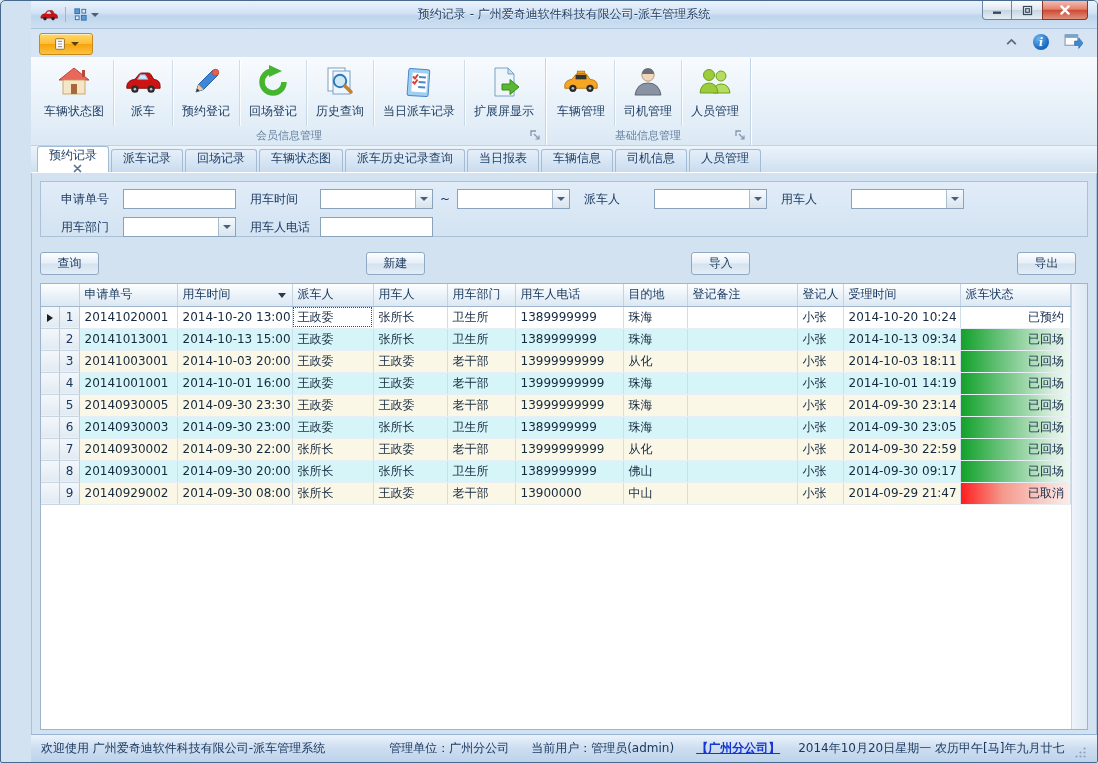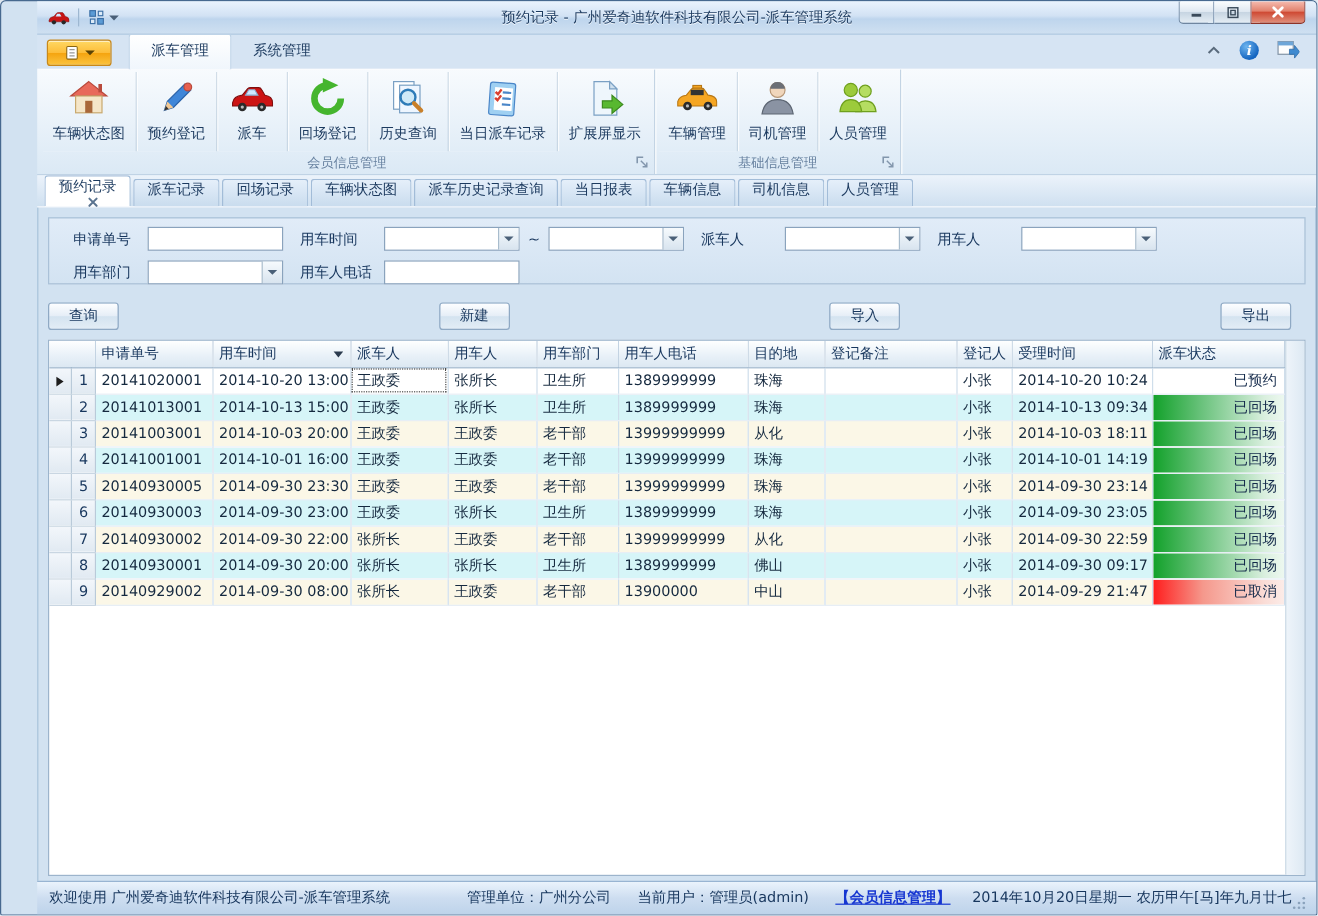--- a/index.html
+++ b/index.html
@@ -173,24 +173,20 @@
   <div class="tabrow">
     <div class="appbtn">
       <svg width="14" height="14" viewBox="0 0 16 16">
           <rect x="3" y="2" width="10" height="12" rx="1" fill="#fff" stroke="#8a6510"></rect>
           <line x1="5.5" y1="5" x2="10.5" y2="5" stroke="#999" stroke-width="1.2"></line>
           <line x1="5.5" y1="8" x2="10.5" y2="8" stroke="#999" stroke-width="1.2"></line>
           <line x1="5.5" y1="11" x2="10.5" y2="11" stroke="#999" stroke-width="1.2"></line>
         </svg>
       <span class="caret" style="border-top-color:#5a4205;"></span>
     </div>
-    <div class="rtabs" id="ribbon-tabs">
-        <div class="rtab active">派车管理</div>
-        <div class="rtab">系统管理</div>
-      </div>
     <div class="tabrow-right">
       <span>
         <svg width="13" height="9" viewBox="0 0 12 8">
             <path d="M2 6.5 L6 2.5 L10 6.5" fill="none" stroke="#5a6b7c" stroke-width="1.6"></path>
           </svg>
       </span>
       <span class="info-i">i</span>
       <span>
         <svg width="19" height="17" viewBox="0 0 18 16">
             <rect x="1" y="2.5" width="12" height="10" fill="#fdfdfd" stroke="#8899aa"></rect>
@@ -210,41 +206,41 @@
                 <polygon points="17,3 32,15 2,15" fill="#e8695a" stroke="#b84a3c"></polygon>
                 <rect x="25" y="5" width="3" height="7" fill="#b84a3c"></rect>
                 <rect x="6" y="15" width="22" height="14" fill="#f5e6c8" stroke="#c9a96e"></rect>
                 <rect x="14" y="19" width="6" height="10" fill="#a9683a"></rect>
               </svg>
             </span>
             <span class="rlbl">车辆状态图</span>
           </div>
           <div class="rbtn">
             <span class="ricon">
-              <svg viewBox="0 0 34 34">
-                <polygon points="7,27 9.5,19.5 24,5 29,10 14.5,24.5" fill="#3f86d8" stroke="#2a62a8"></polygon>
-                <circle cx="26.5" cy="7.5" r="3.2" fill="#e8604f" stroke="#b84a3c"></circle>
-                <polygon points="7,27 9.5,19.5 14.5,24.5" fill="#f2c894"></polygon>
-                <polygon points="7,27 8.2,23.4 10.6,25.8" fill="#333"></polygon>
-              </svg>
-            </span>
-            <span class="rlbl">预约登记</span>
-          </div>
-          <div class="rbtn">
-            <span class="ricon">
               <svg viewBox="0 0 40 26">
                 <path d="M2 17 q1 -6 9 -7 l5 -6 q1 -1 3 -1 h7 q2 0 3 2 l3 5 q7 1 7 7 v3 h-37z" fill="#cc1414" stroke="#7e0e0e"></path>
                 <path d="M17 5 h5.5 l3 5 h-11.5z" fill="#cfe8ff" stroke="#88aacc"></path>
                 <circle cx="11" cy="21" r="4" fill="#2a2a2a"></circle>
                 <circle cx="29" cy="21" r="4" fill="#2a2a2a"></circle>
                 <circle cx="11" cy="21" r="1.5" fill="#bbb"></circle>
                 <circle cx="29" cy="21" r="1.5" fill="#bbb"></circle>
               </svg>
             </span>
             <span class="rlbl">派车</span>
+          </div>
+          <div class="rbtn">
+            <span class="ricon">
+              <svg viewBox="0 0 34 34">
+                <polygon points="7,27 9.5,19.5 24,5 29,10 14.5,24.5" fill="#3f86d8" stroke="#2a62a8"></polygon>
+                <circle cx="26.5" cy="7.5" r="3.2" fill="#e8604f" stroke="#b84a3c"></circle>
+                <polygon points="7,27 9.5,19.5 14.5,24.5" fill="#f2c894"></polygon>
+                <polygon points="7,27 8.2,23.4 10.6,25.8" fill="#333"></polygon>
+              </svg>
+            </span>
+            <span class="rlbl">预约登记</span>
           </div>
           <div class="rbtn">
             <span class="ricon">
               <svg viewBox="0 0 34 34">
                 <path d="M28 17 A 11 11 0 1 1 17 6" fill="none" stroke="#45b52e" stroke-width="5.5"></path>
                 <polygon points="13,0 26,6 13,12" fill="#45b52e"></polygon>
               </svg>
             </span>
             <span class="rlbl">回场登记</span>
           </div>
@@ -614,21 +610,21 @@
       </table>
       <div class="scrollstrip"></div>
     </div>
 
   </div>
 
   <div class="statusbar">
     <span class="sb-welcome">欢迎使用 广州爱奇迪软件科技有限公司-派车管理系统</span>
     <span class="sb-item">管理单位：广州分公司</span>
     <span class="sb-item">当前用户：管理员(admin)</span>
-    <a class="registered" style="color: rgb(22, 54, 209);">【会员信息管理】</a>
+    <a class="registered" style="color: rgb(22, 54, 209);">【广州分公司】</a>
     <span>2014年10月20日星期一 农历甲午[马]年九月廿七</span>
     <span class="grip">
       <svg width="13" height="13" viewBox="0 0 13 13">
           <g fill="#8aa2bc">
             <circle cx="10.5" cy="2.5" r="1.1"></circle>
             <circle cx="10.5" cy="6.5" r="1.1"></circle>
             <circle cx="6.5" cy="6.5" r="1.1"></circle>
             <circle cx="10.5" cy="10.5" r="1.1"></circle>
             <circle cx="6.5" cy="10.5" r="1.1"></circle>
             <circle cx="2.5" cy="10.5" r="1.1"></circle>

